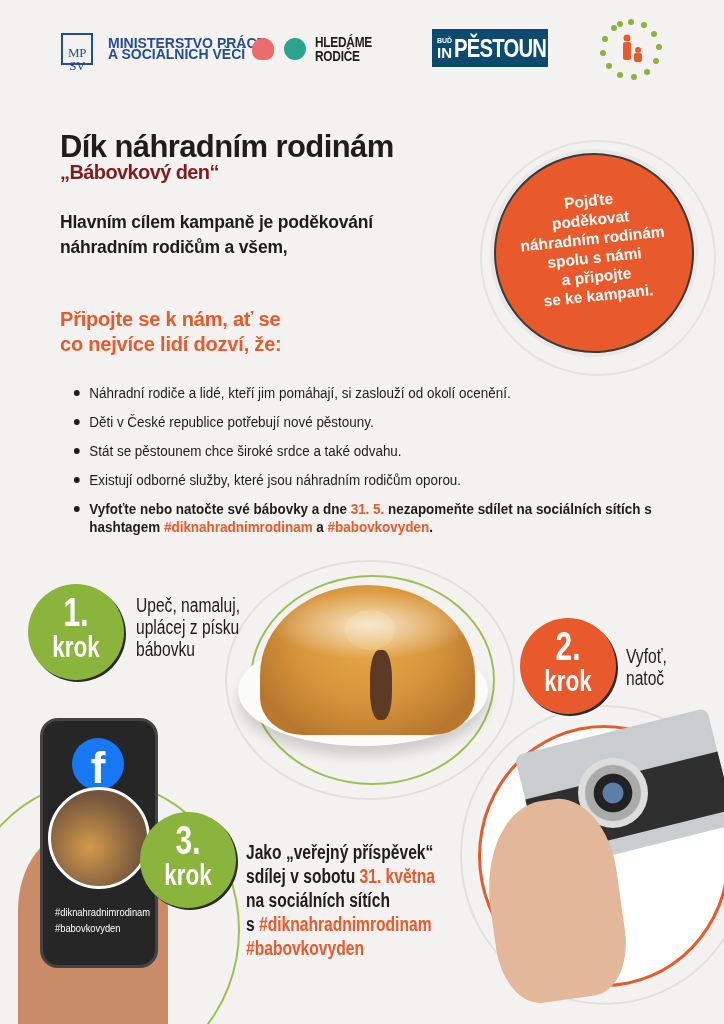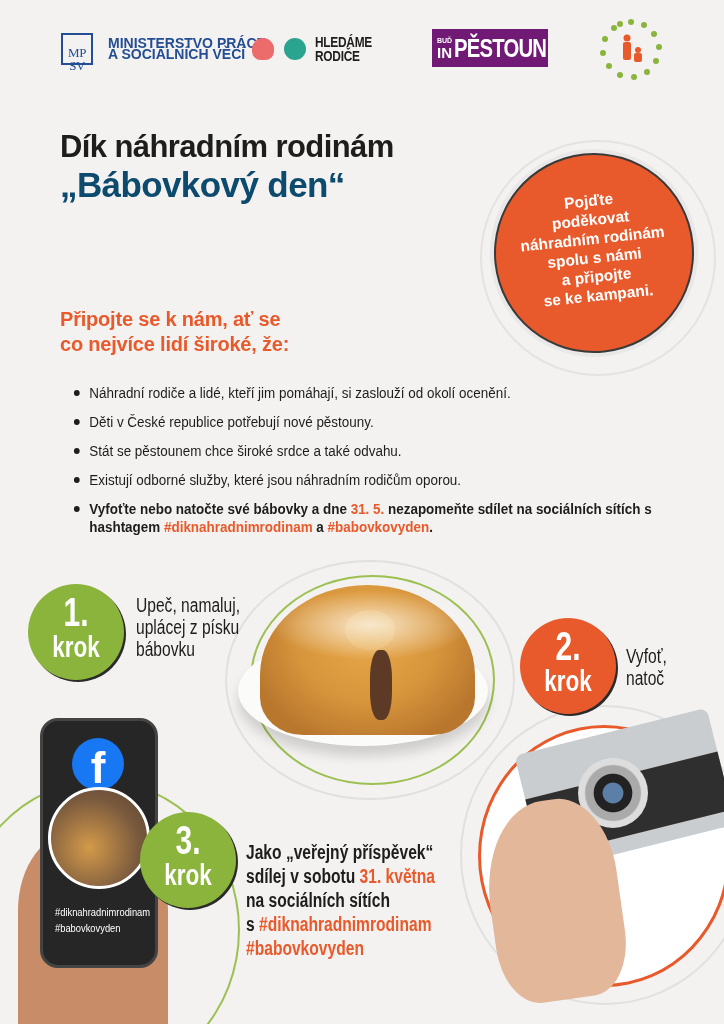--- a/index.html
+++ b/index.html
@@ -4,27 +4,27 @@
 <style>
   html,body{margin:0;padding:0;}
   body{width:724px;height:1024px;position:relative;overflow:hidden;background:#f3f2f0;font-family:"Liberation Sans",sans-serif;color:#1d1d1b;}
   .abs{position:absolute;}
   .ring{position:absolute;border-radius:50%;border-style:solid;box-sizing:border-box;}
   
   .mpsv-box{left:61px;top:33px;width:32px;height:32px;border:2px solid #234e93;box-sizing:border-box;color:#234e93;font-family:"Liberation Serif",serif;font-size:13px;line-height:13px;text-align:center;letter-spacing:-0.5px;padding-top:11px;}
   .mpsv-text{left:108px;top:38px;font-size:14px;font-weight:bold;color:#234e93;line-height:11px;}
   .hr-head{width:22px;height:22px;border-radius:50%;top:38px;}
   .hr-text{left:315px;top:35px;font-size:14px;font-weight:bold;line-height:14px;letter-spacing:-0.3px;font-family:"Liberation Sans",sans-serif;transform:scaleX(0.85);transform-origin:left;}
-  .pestoun{left:432px;top:29px;width:116px;height:38px;background:#701a75;color:#fff;}
+  .pestoun{left:432px;top:29px;width:116px;height:38px;background:#0c4a6e;color:#fff;}
   .pestoun .bud{position:absolute;left:5px;top:8px;font-size:7px;font-weight:bold;line-height:7px;}
   .pestoun .in{position:absolute;left:5px;top:16px;font-size:15px;font-weight:bold;line-height:15px;}
   .pestoun .pe{position:absolute;left:22px;top:5px;font-size:26px;font-weight:bold;line-height:28px;letter-spacing:-1px;transform:scaleX(0.78);transform-origin:left;}
   
   .h1{left:60px;top:129px;font-size:31px;font-weight:900;font-weight:bold;line-height:36px;letter-spacing:-0.6px;}
-  .h1b{left:60px;top:154px;font-size:35px;font-weight:bold;line-height:36px;color:#0c4a6e;letter-spacing:-0.6px;margin-top:13px;}
+  .h1b{left:60px;top:154px;font-size:20px;font-weight:bold;line-height:36px;color:#7f1d1d;letter-spacing:-0.6px;}
   .lead{left:60px;top:210px;font-size:17.5px;font-weight:bold;line-height:25px;letter-spacing:-0.2px;}
   .join{left:60px;top:307px;font-size:20px;font-weight:bold;line-height:25px;color:#e85a2b;letter-spacing:-0.2px;}
   ul.bul{position:absolute;left:60px;top:372px;width:630px;margin:12px;padding:0;list-style:none;font-size:14px;line-height:18px;}
   ul.bul li{position:relative;padding-left:18px;margin-bottom:11px;transform:scaleX(0.96);transform-origin:left;}
   ul.bul li:before{content:"";position:absolute;left:2px;top:6px;width:6px;height:6px;border-radius:50%;background:#1d1d1b;}
   .or{color:#e85a2b;}
   
   .orange{left:496px;top:155px;width:196px;height:196px;border-radius:50%;background:#e85a2b;box-shadow:0 0 0 2px #3a3a3a, 0 0 0 6px #e8e8e8;transform:rotate(-6deg);}
   .orange-text{position:absolute;left:0;top:36px;width:196px;text-align:center;color:#fff;font-weight:bold;font-size:15.5px;line-height:19px;}
   
@@ -102,36 +102,38 @@
           <rect x="36" y="37" width="8" height="9" rx="2"></rect>
         </g>
     </svg>
   </div>
 </div>
 
 <div class="abs h1">Dík náhradním rodinám</div>
 <div class="abs h1b">„Bábovkový den“</div>
 
 <div class="abs lead">
+  <div>Hlavním cílem kampaně je poděkování</div>
+    <div>náhradním rodičům a všem,</div>
 </div>
 
 <div class="abs orange">
   <div class="orange-text">
     <div>Pojďte</div>
       <div>poděkovat</div>
       <div>náhradním rodinám</div>
     <div>spolu s námi</div>
       <div>a připojte</div>
       <div>se ke kampani.</div>
   </div>
 </div>
 
 <div class="abs join">
   <div>Připojte se k nám, ať se</div>
-    <div>co nejvíce lidí široké, že:</div>
+    <div>co nejvíce lidí dozví, že:</div>
 </div>
 
 <ul class="bul">
   <li style="width:440px;">Náhradní rodiče a lidé, kteří jim pomáhají, si zaslouží od okolí ocenění.</li>
   <li>Děti v České republice potřebují nové pěstouny.</li>
   <li>Stát se pěstounem chce široké srdce a také odvahu.</li>
   <li>Existují odborné služby, které jsou náhradním rodičům oporou.</li>
   <li style="font-weight:bold;width:640px;">
     <span>Vyfoťte nebo natočte své bábovky a dne </span><span class="or">31. 5.</span><span> nezapomeňte sdílet na sociálních sítích s hashtagem </span><span class="or">#diknahradnimrodinam</span><span> a </span><span class="or">#babovkovyden</span><span>.</span>
   </li>

